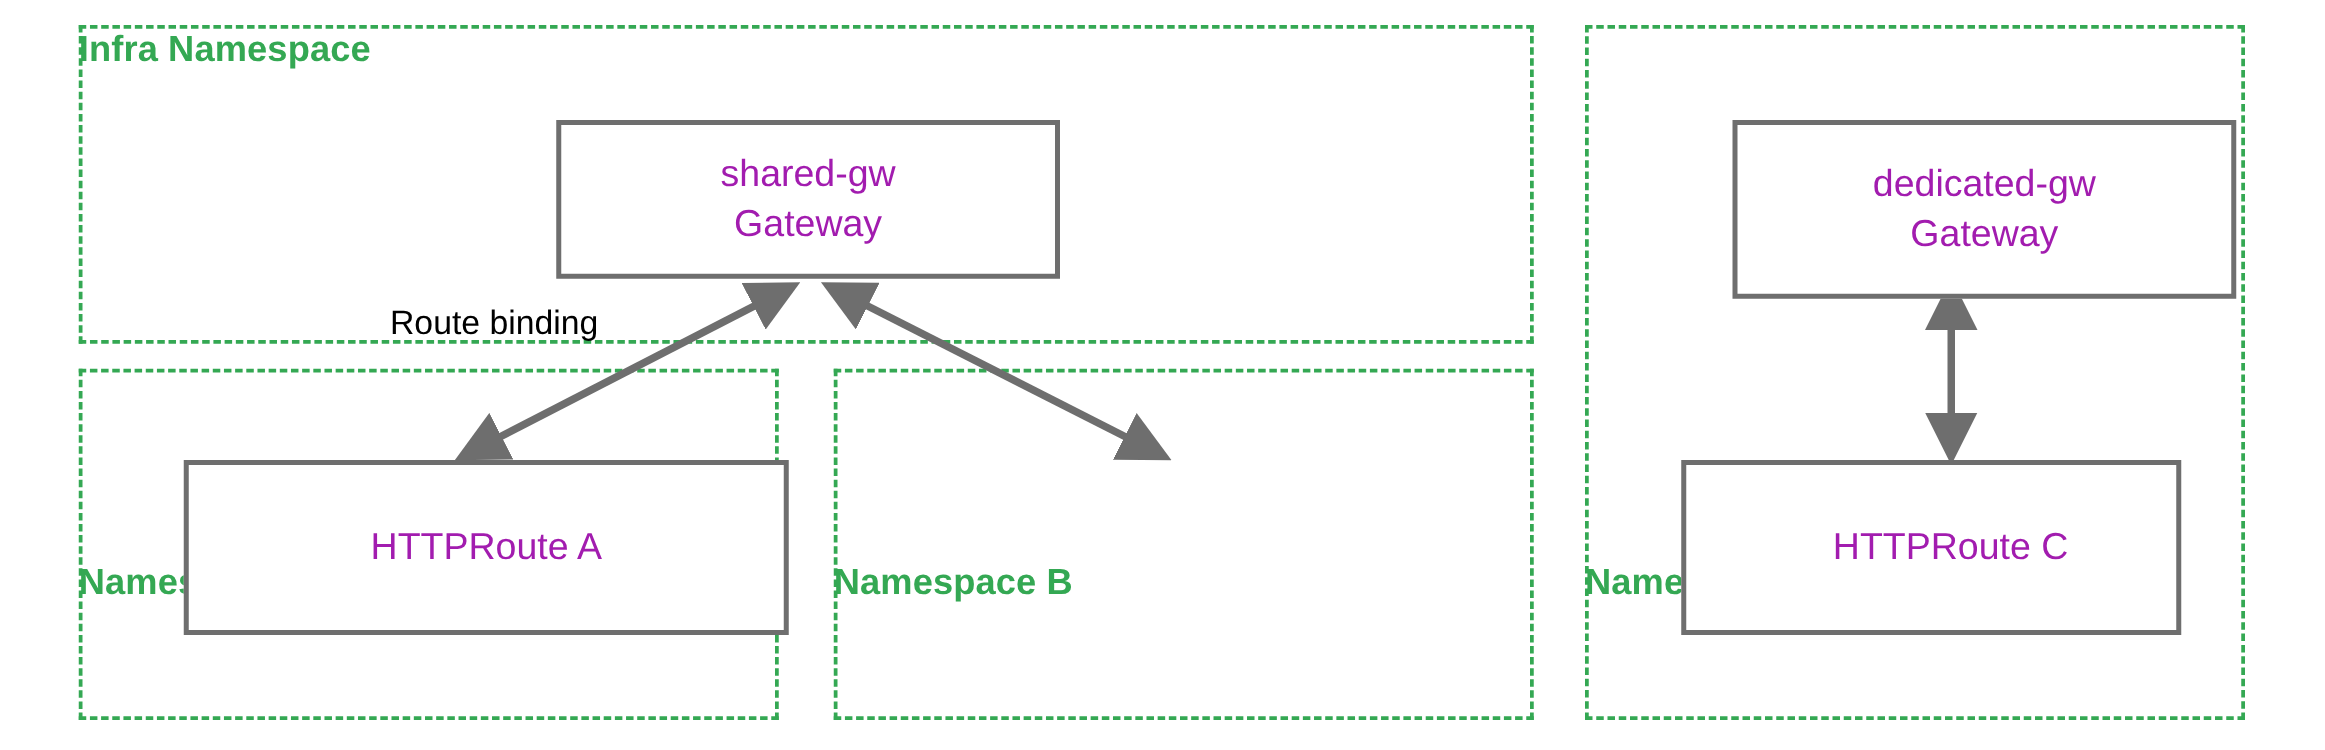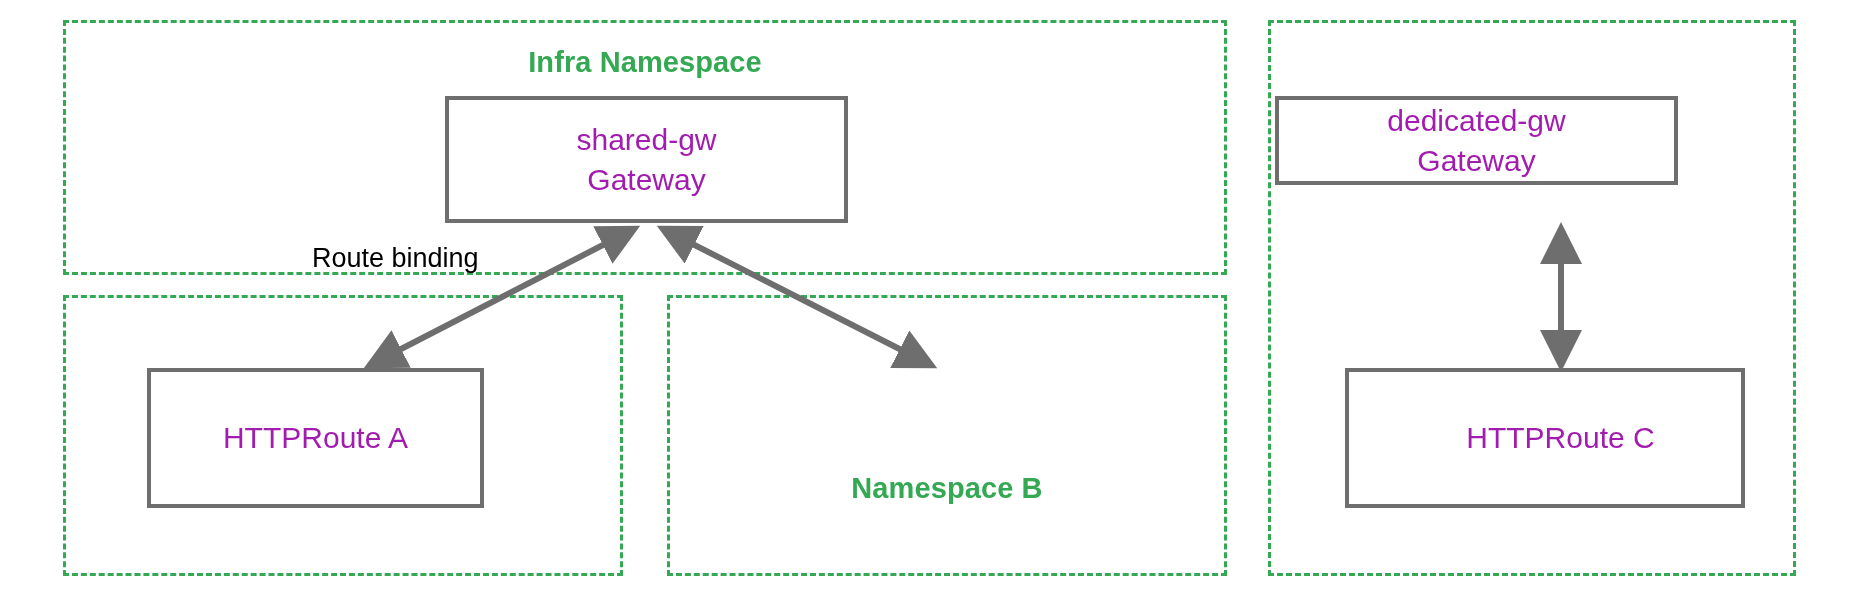--- a/index.html
+++ b/index.html
@@ -27,23 +27,22 @@
     box-sizing: border-box;
     background: transparent;
   }
   .ns-label {
     position: absolute;
     color: #34a853;
     font-weight: bold;
     font-size: 29px;
     line-height: 1;
     white-space: nowrap;
-    text-align: center;
+    text-align: left;
     letter-spacing: 0.1px;
-    margin-top: 22px;
   }
 
   
   .node {
     position: absolute;
     border: 4px solid #6e6e6e;
     background: #ffffff;
     box-sizing: border-box;
     display: flex;
     align-items: center;
@@ -112,26 +111,26 @@
     <line x1="370" y1="365" x2="634" y2="229" stroke="#6e6e6e" stroke-width="6" marker-start="url(#ah)" marker-end="url(#ah)"></line>
     <line x1="663" y1="229" x2="931" y2="365" stroke="#6e6e6e" stroke-width="6" marker-start="url(#ah)" marker-end="url(#ah)"></line>
     <line x1="1561" y1="229" x2="1561" y2="365" stroke="#6e6e6e" stroke-width="6" marker-start="url(#ah)" marker-end="url(#ah)"></line>
   </svg>
 
   <div class="node" style="left:445px; top:96px; width:403px; height:127px;">
     <span class="node-text">shared-gw
 Gateway</span>
   </div>
 
-  <div class="node" style="left:1275px; top:96px; width:403px; height:89px;">
+  <div class="node" style="left:1386px; top:96px; width:403px; height:143px;">
     <span class="node-text">dedicated-gw
 Gateway</span>
   </div>
 
-  <div class="node" style="left:147px; top:368px; width:337px; height:140px;">
+  <div class="node" style="left:147px; top:368px; width:484px; height:140px;">
     <span class="node-text">HTTPRoute A</span>
   </div>
 
 
   <div class="node" style="left:1345px; top:368px; width:400px; height:140px;padding-left:31px;">
     <span class="node-text">HTTPRoute C</span>
   </div>
 
   <div class="edge-label" style="left:296px; top:245px;">Route binding</div>
 

